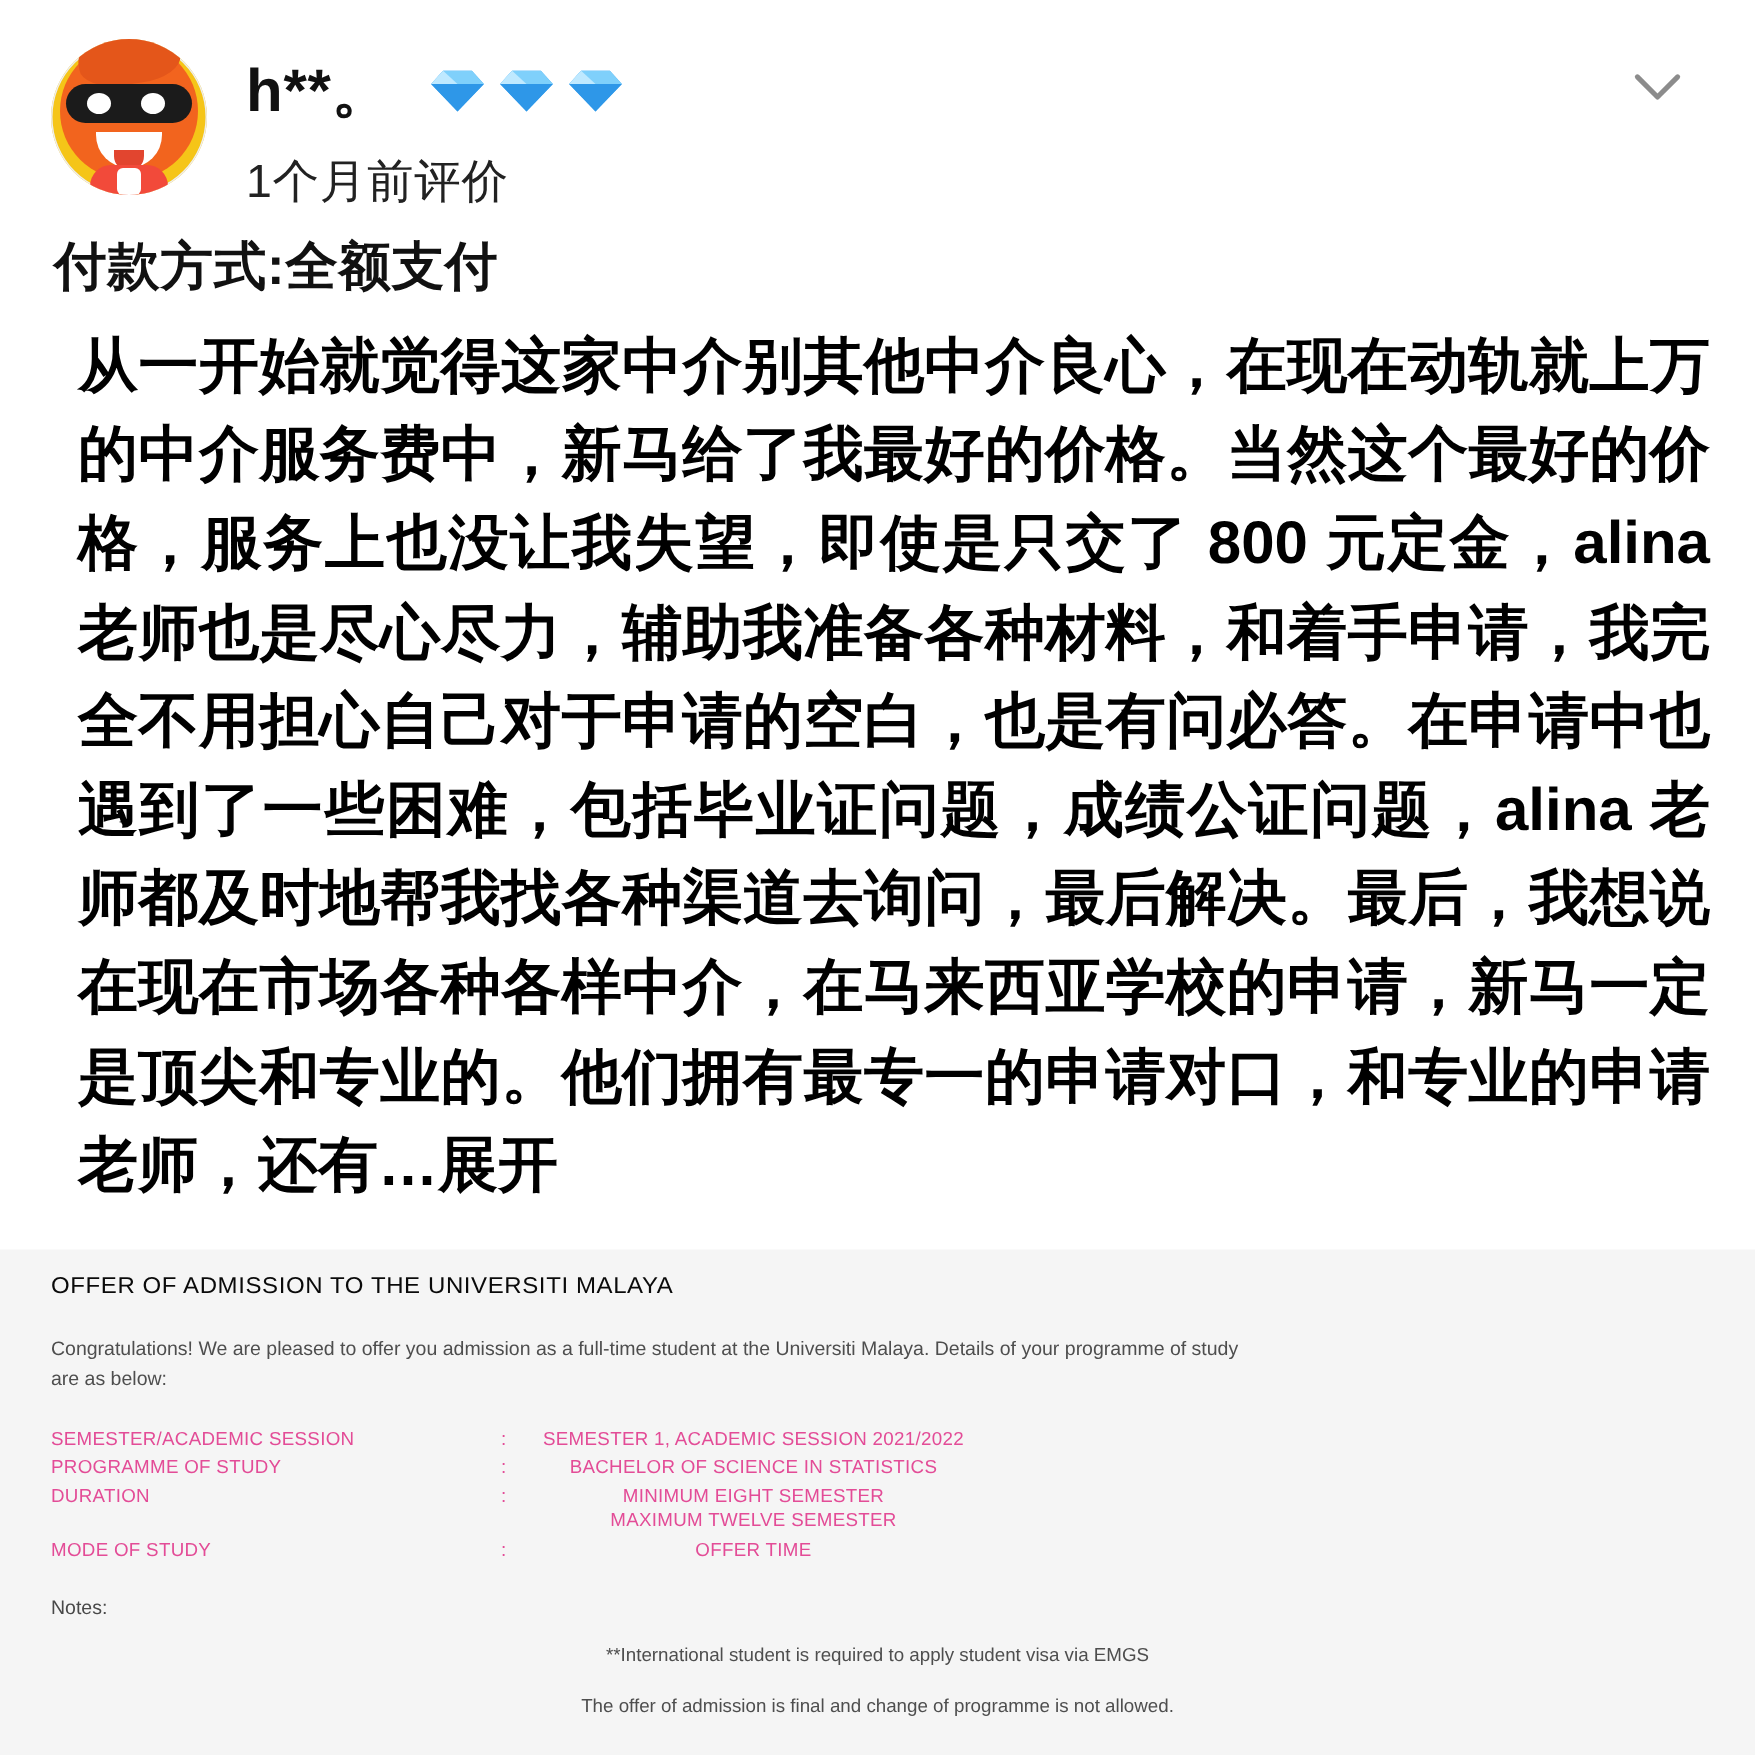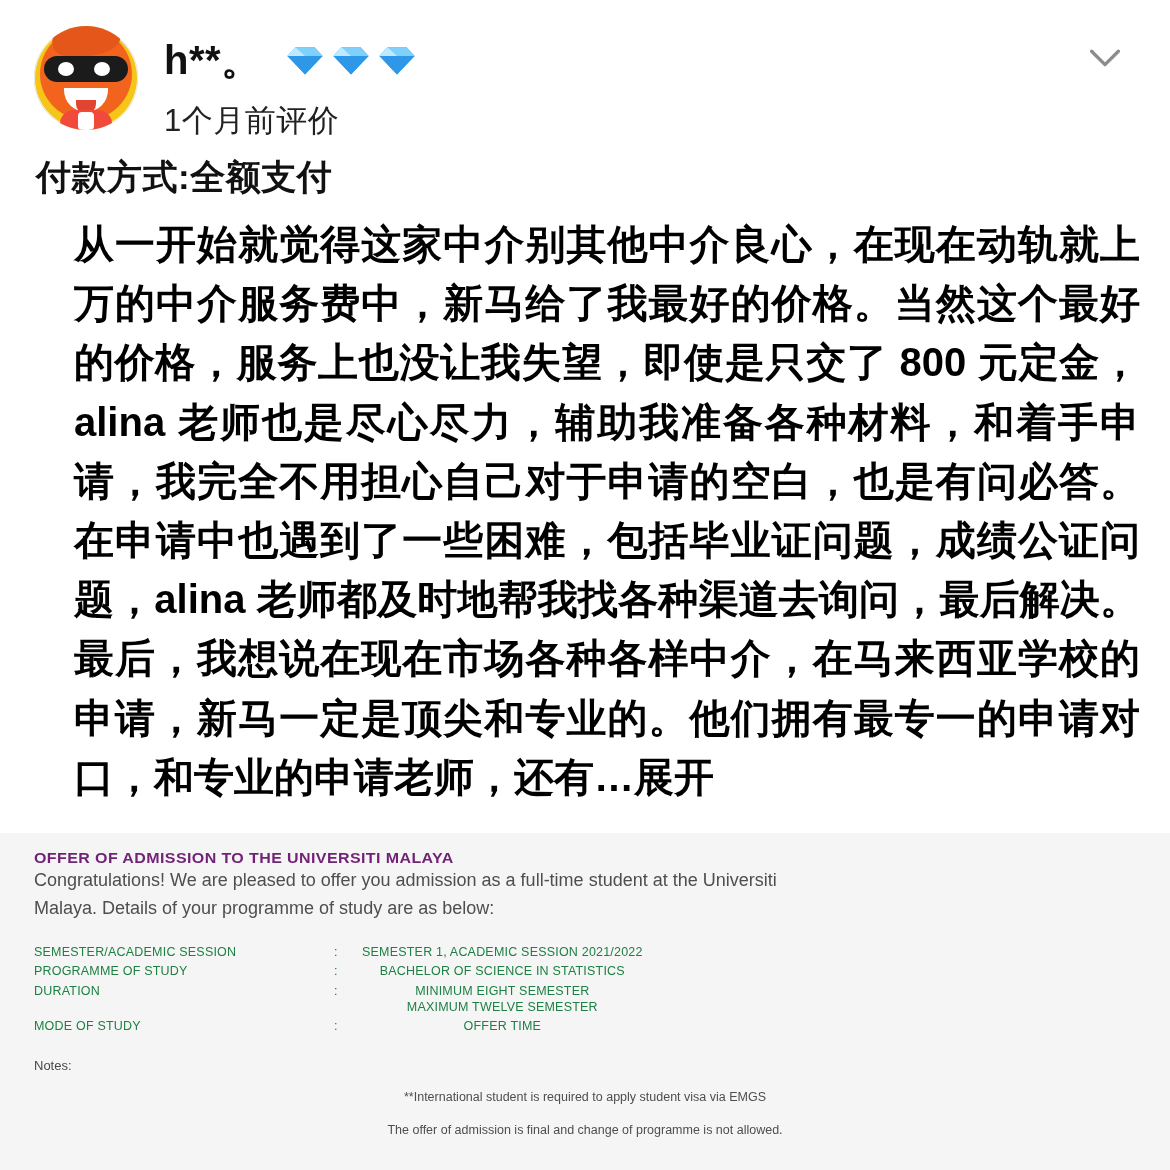--- a/index.html
+++ b/index.html
@@ -161,28 +161,27 @@
 
   
   .pay-line {
     font-size: 35px;
     font-weight: bold;
     color: #111111;
     padding: 34px 32px 0 36px;
     letter-spacing: 0.5px;
   }
   .review-body {
-    padding: 14px 30px 0 34px;
+    padding: 14px 30px 0 52px;
     font-size: 40px;
     font-weight: bold;
     line-height: 1.48;
     color: #000000;
     letter-spacing: 0px;
     text-align: justify;
-    margin-left: 40px;
   }
   .expand {
     color: #000000;
     font-weight: bold;
     cursor: pointer;
   }
 
   
   .doc-wrap {
     margin: 26px 0 0 0;
@@ -196,36 +195,37 @@
     height: 345px;
     background: #ffffff;
     color: #3d3d3d;
     box-sizing: border-box;
     padding: 16px 34px 0 34px;
     overflow: hidden;
     filter: contrast(0.92) brightness(1.0);
   }
   .doc-title {
     font-size: 16px;
-    font-weight: bold;
+    font-weight: normal;
     letter-spacing: 0.4px;
-    color: #701a75;
+    color: #000000;
+    margin-bottom: 22px;
     transform: scaleY(0.95);
   }
   .doc-intro {
-    font-size: 18px;
+    font-size: 13px;
     line-height: 1.55;
     color: #4a4a4a;
     max-width: 810px;
     margin-bottom: 20px;
   }
   .doc-table {
     border-collapse: collapse;
     font-size: 12.5px;
-    color: #15803d;
+    color: #ec4899;
     margin-bottom: 22px;
   }
   .doc-table td {
     padding: 1.5px 0;
     vertical-align: top;
     line-height: 1.3;
   }
   .doc-table td.k { width: 300px; letter-spacing: 0.2px; }
   .doc-table td.c { width: 28px; text-align: left; }
   .doc-table td.v { letter-spacing: 0.2px; text-align: center; }

